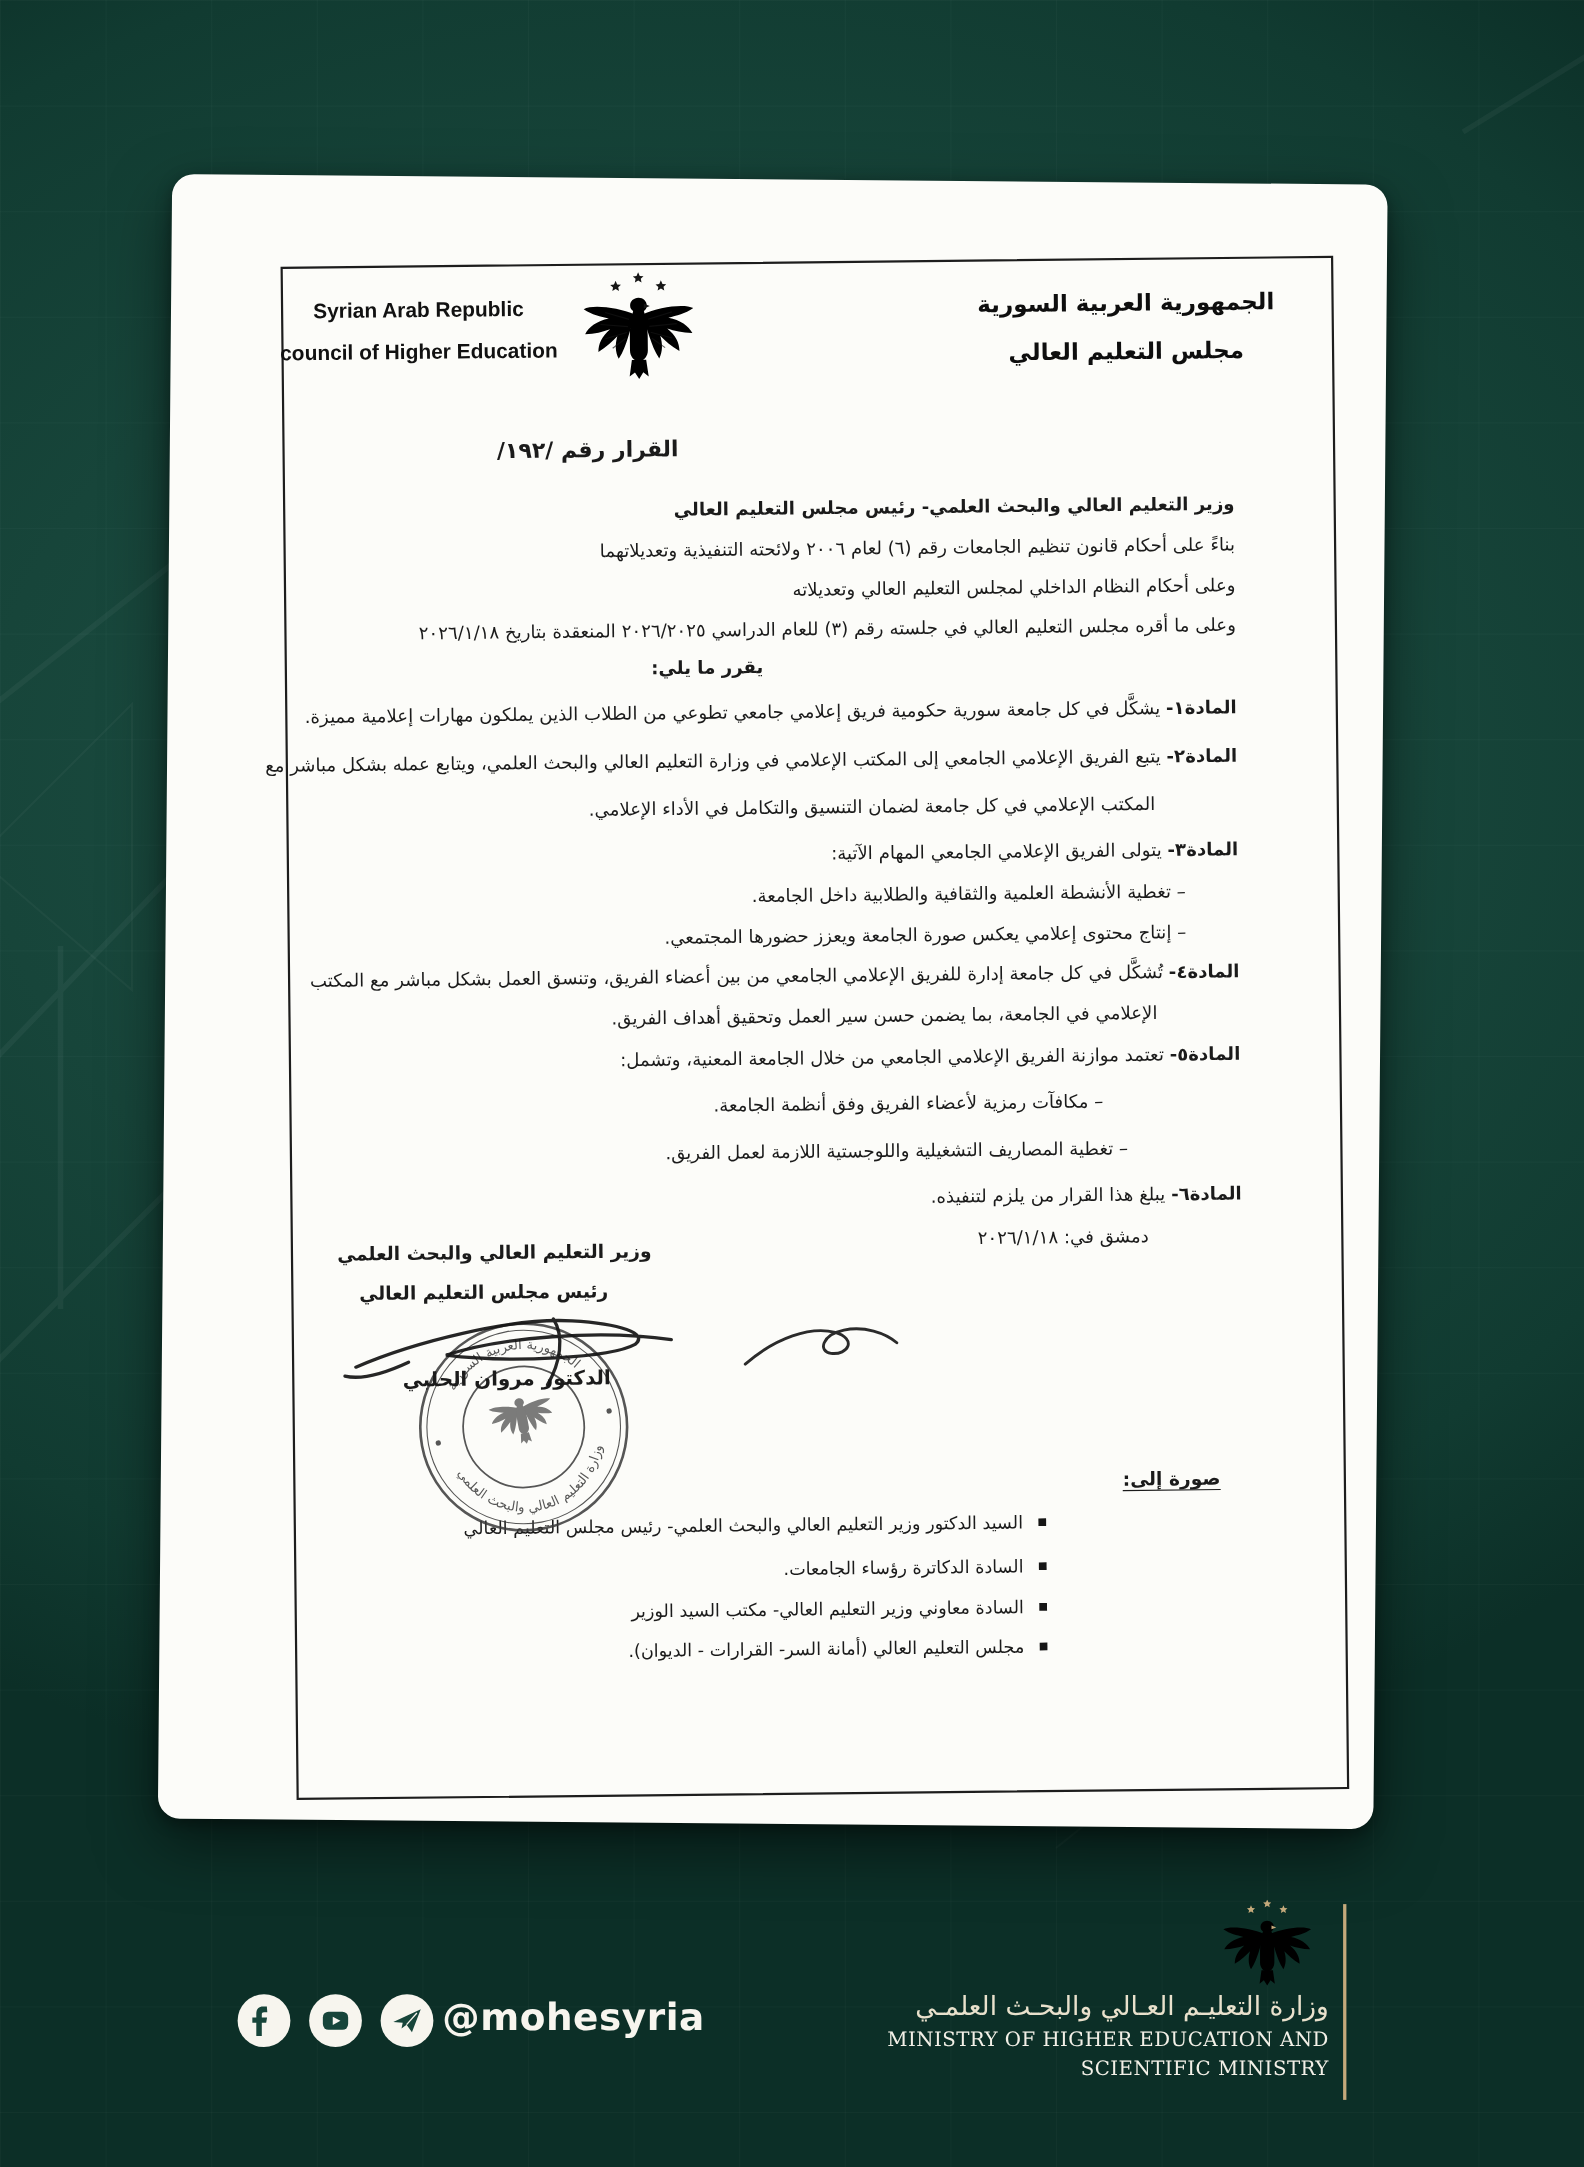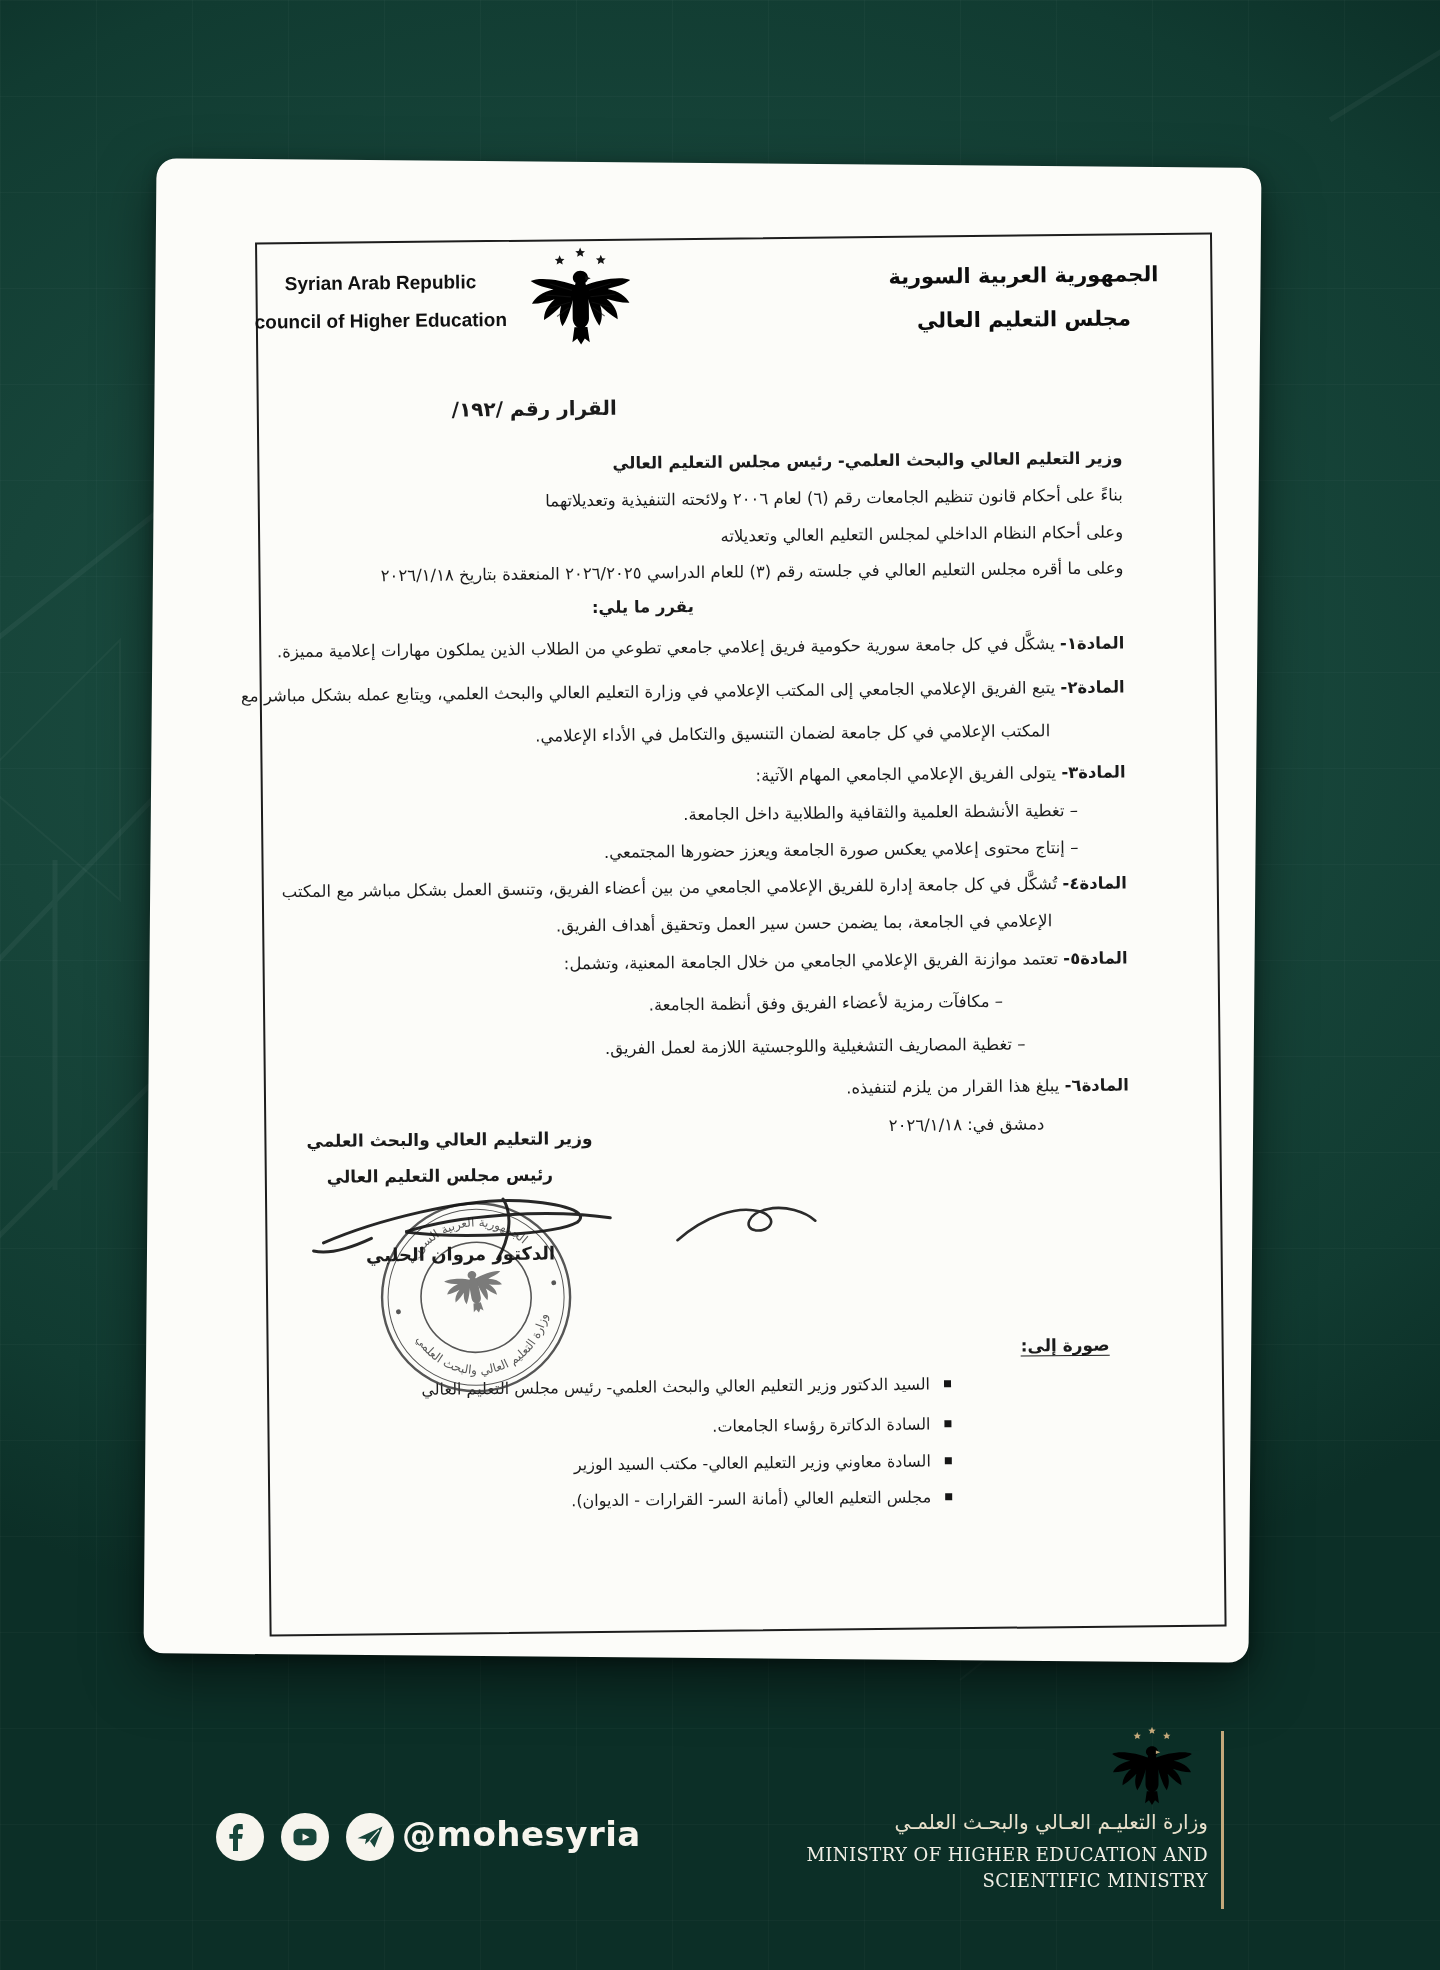--- a/index.html
+++ b/index.html
@@ -54,21 +54,21 @@
     margin-left:14px;vertical-align:2px;}
   
   .soc{position:absolute;top:1813px;width:48px;height:48px;border-radius:50%;
     background:#f7f5ee;}
   .handle{position:absolute;left:402px;top:1814px;font-size:34px;font-weight:700;
     color:#f7f5ee;letter-spacing:.5px;font-family:"DejaVu Sans",sans-serif;}
   .gold-line{position:absolute;left:1221px;top:1731px;width:3px;height:178px;
     background:#c4a97b;}
   .ftr-eagle{position:absolute;left:1100px;top:1727px;}
   .ftr-ar{position:absolute;right:232px;top:1810px;direction:rtl;white-space:nowrap;
-    font-size:20px;color:#e9e1cc;margin-left:43px;}
+    font-size:24px;color:#e9e1cc;margin-left:43px;}
   .ftr-en{position:absolute;right:232px;white-space:nowrap;text-align:right;
     font-family:"DejaVu Serif",serif;font-size:18px;color:#f3f0e7;letter-spacing:.4px;}
   .ftr-en.l1{top:1844px;}
   .ftr-en.l2{top:1870px;}
   .eagle-doc path{stroke:#161616;fill:#fcfcf9;stroke-width:2;stroke-linejoin:round;}
   .eagle-doc .solid{fill:#161616;stroke:none;}
   .eagle-doc .hatch path{stroke:#161616;stroke-width:1;fill:none;opacity:.65;}
   .eagle-gold path{fill:#c4a97b;stroke:none;}
   .stamp-ink{color:#3a3a3a;}
 </style>

